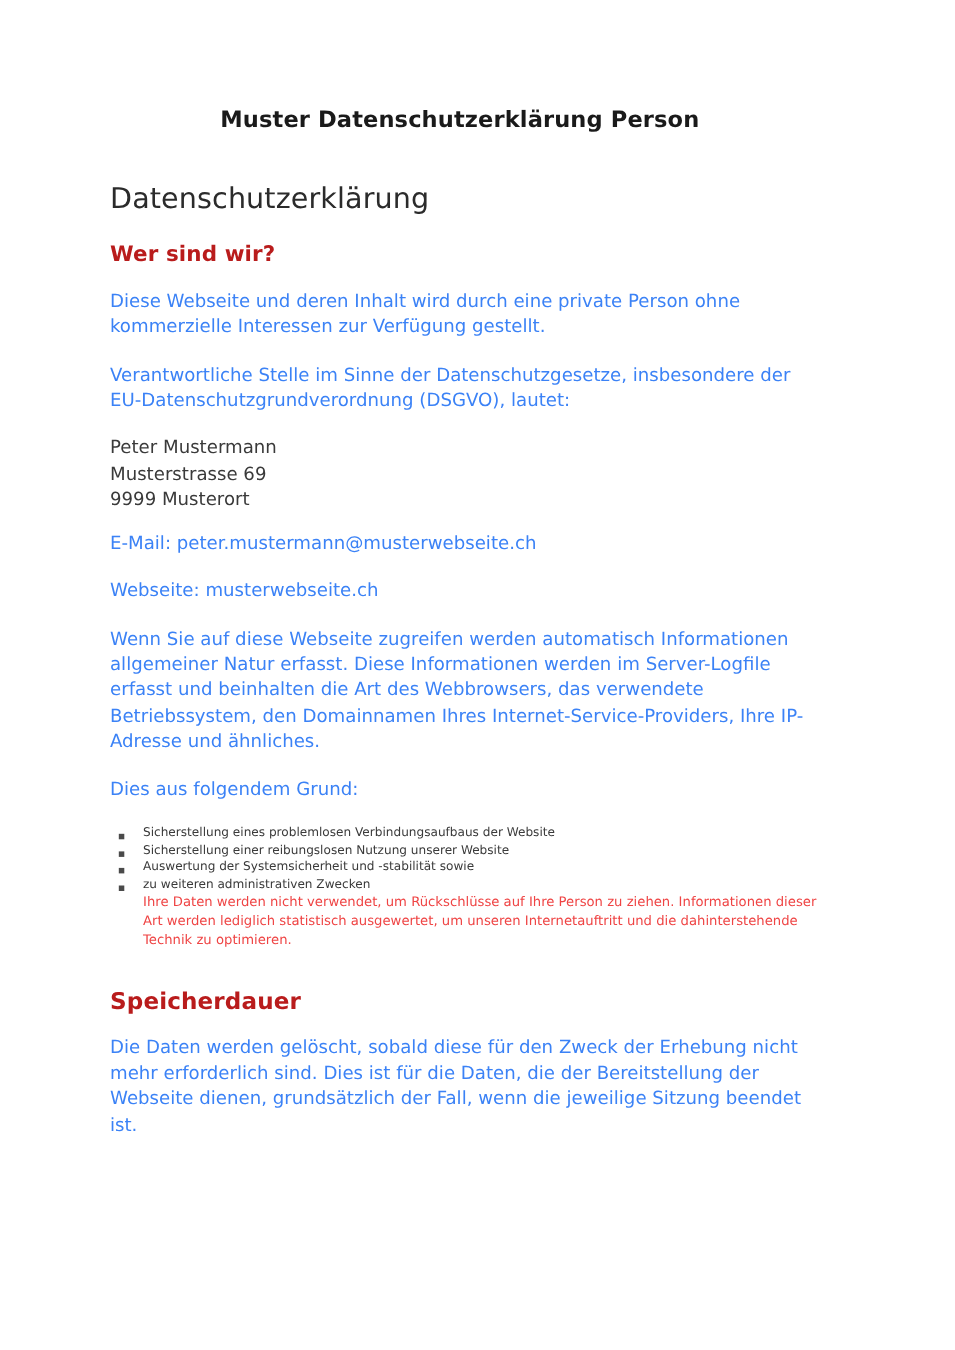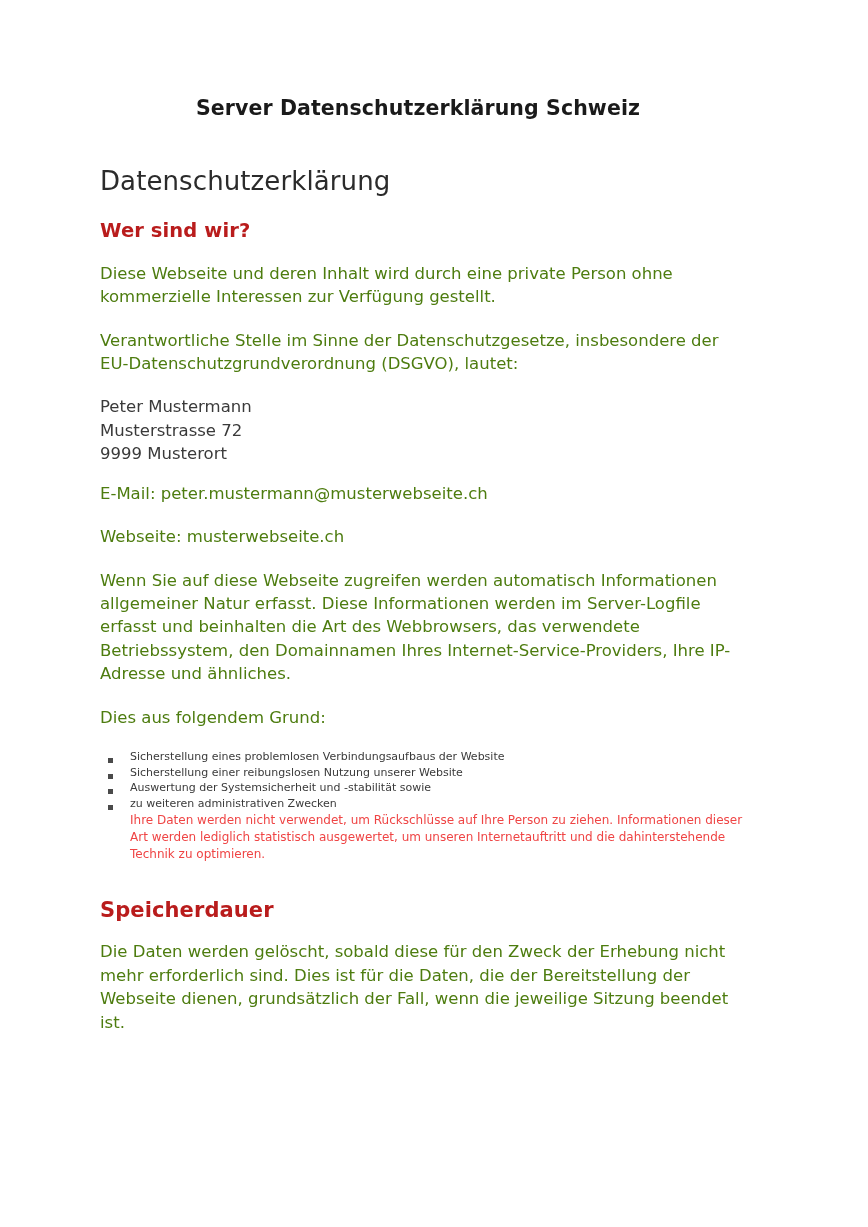--- a/index.html
+++ b/index.html
@@ -50,21 +50,21 @@
     max-width: 620px;
   }
   h2.speicher {
     font-size: 21px;
     font-weight: bold;
     margin: 34px 0 16px 0;
   }
   p.body-text {
     font-size: 16.5px;
     line-height: 1.42;
-    color: #4d7c0f;
+    color: #3b82f6;
     margin: 4px 0 20px 0;
     max-width: 658px;
   }
   .addr-block {
     font-size: 16.5px;
     line-height: 1.42;
     color: #3a3a3a;
     margin: 0 0 16px 0;
   }
   .addr-block div {
@@ -98,33 +98,33 @@
     color: #ef4444;
     margin: 0 0 0 30px;
     max-width: 650px;
   }
 </style>
 </head>
 <body>
 
 <div class="page">
 
-  <div class="doc-title">Server Datenschutzerklärung Schweiz</div>
+  <div class="doc-title">Muster Datenschutzerklärung Person</div>
 
   <h1 class="section-title">Datenschutzerklärung</h1>
 
   <h2 class="sub-title">Wer sind wir?</h2>
 
   <p class="body-text">Diese Webseite und deren Inhalt wird durch eine private Person ohne kommerzielle Interessen zur Verfügung gestellt.</p>
 
   <p class="body-text">Verantwortliche Stelle im Sinne der Datenschutzgesetze, insbesondere der EU-Datenschutzgrundverordnung (DSGVO), lautet:</p>
 
   <div class="addr-block">
     <div>Peter Mustermann</div>
-    <div>Musterstrasse 72</div>
+    <div>Musterstrasse 69</div>
     <div>9999 Musterort</div>
   </div>
 
   <p class="body-text">E-Mail: peter.mustermann@musterwebseite.ch</p>
 
   <p class="body-text">Webseite: musterwebseite.ch</p>
 
 
   <p class="body-text">Wenn Sie auf diese Webseite zugreifen werden automatisch Informationen allgemeiner Natur erfasst. Diese Informationen werden im Server-Logfile erfasst und beinhalten die Art des Webbrowsers, das verwendete Betriebssystem, den Domainnamen Ihres Internet-Service-Providers, Ihre IP-Adresse und ähnliches.</p>
 

